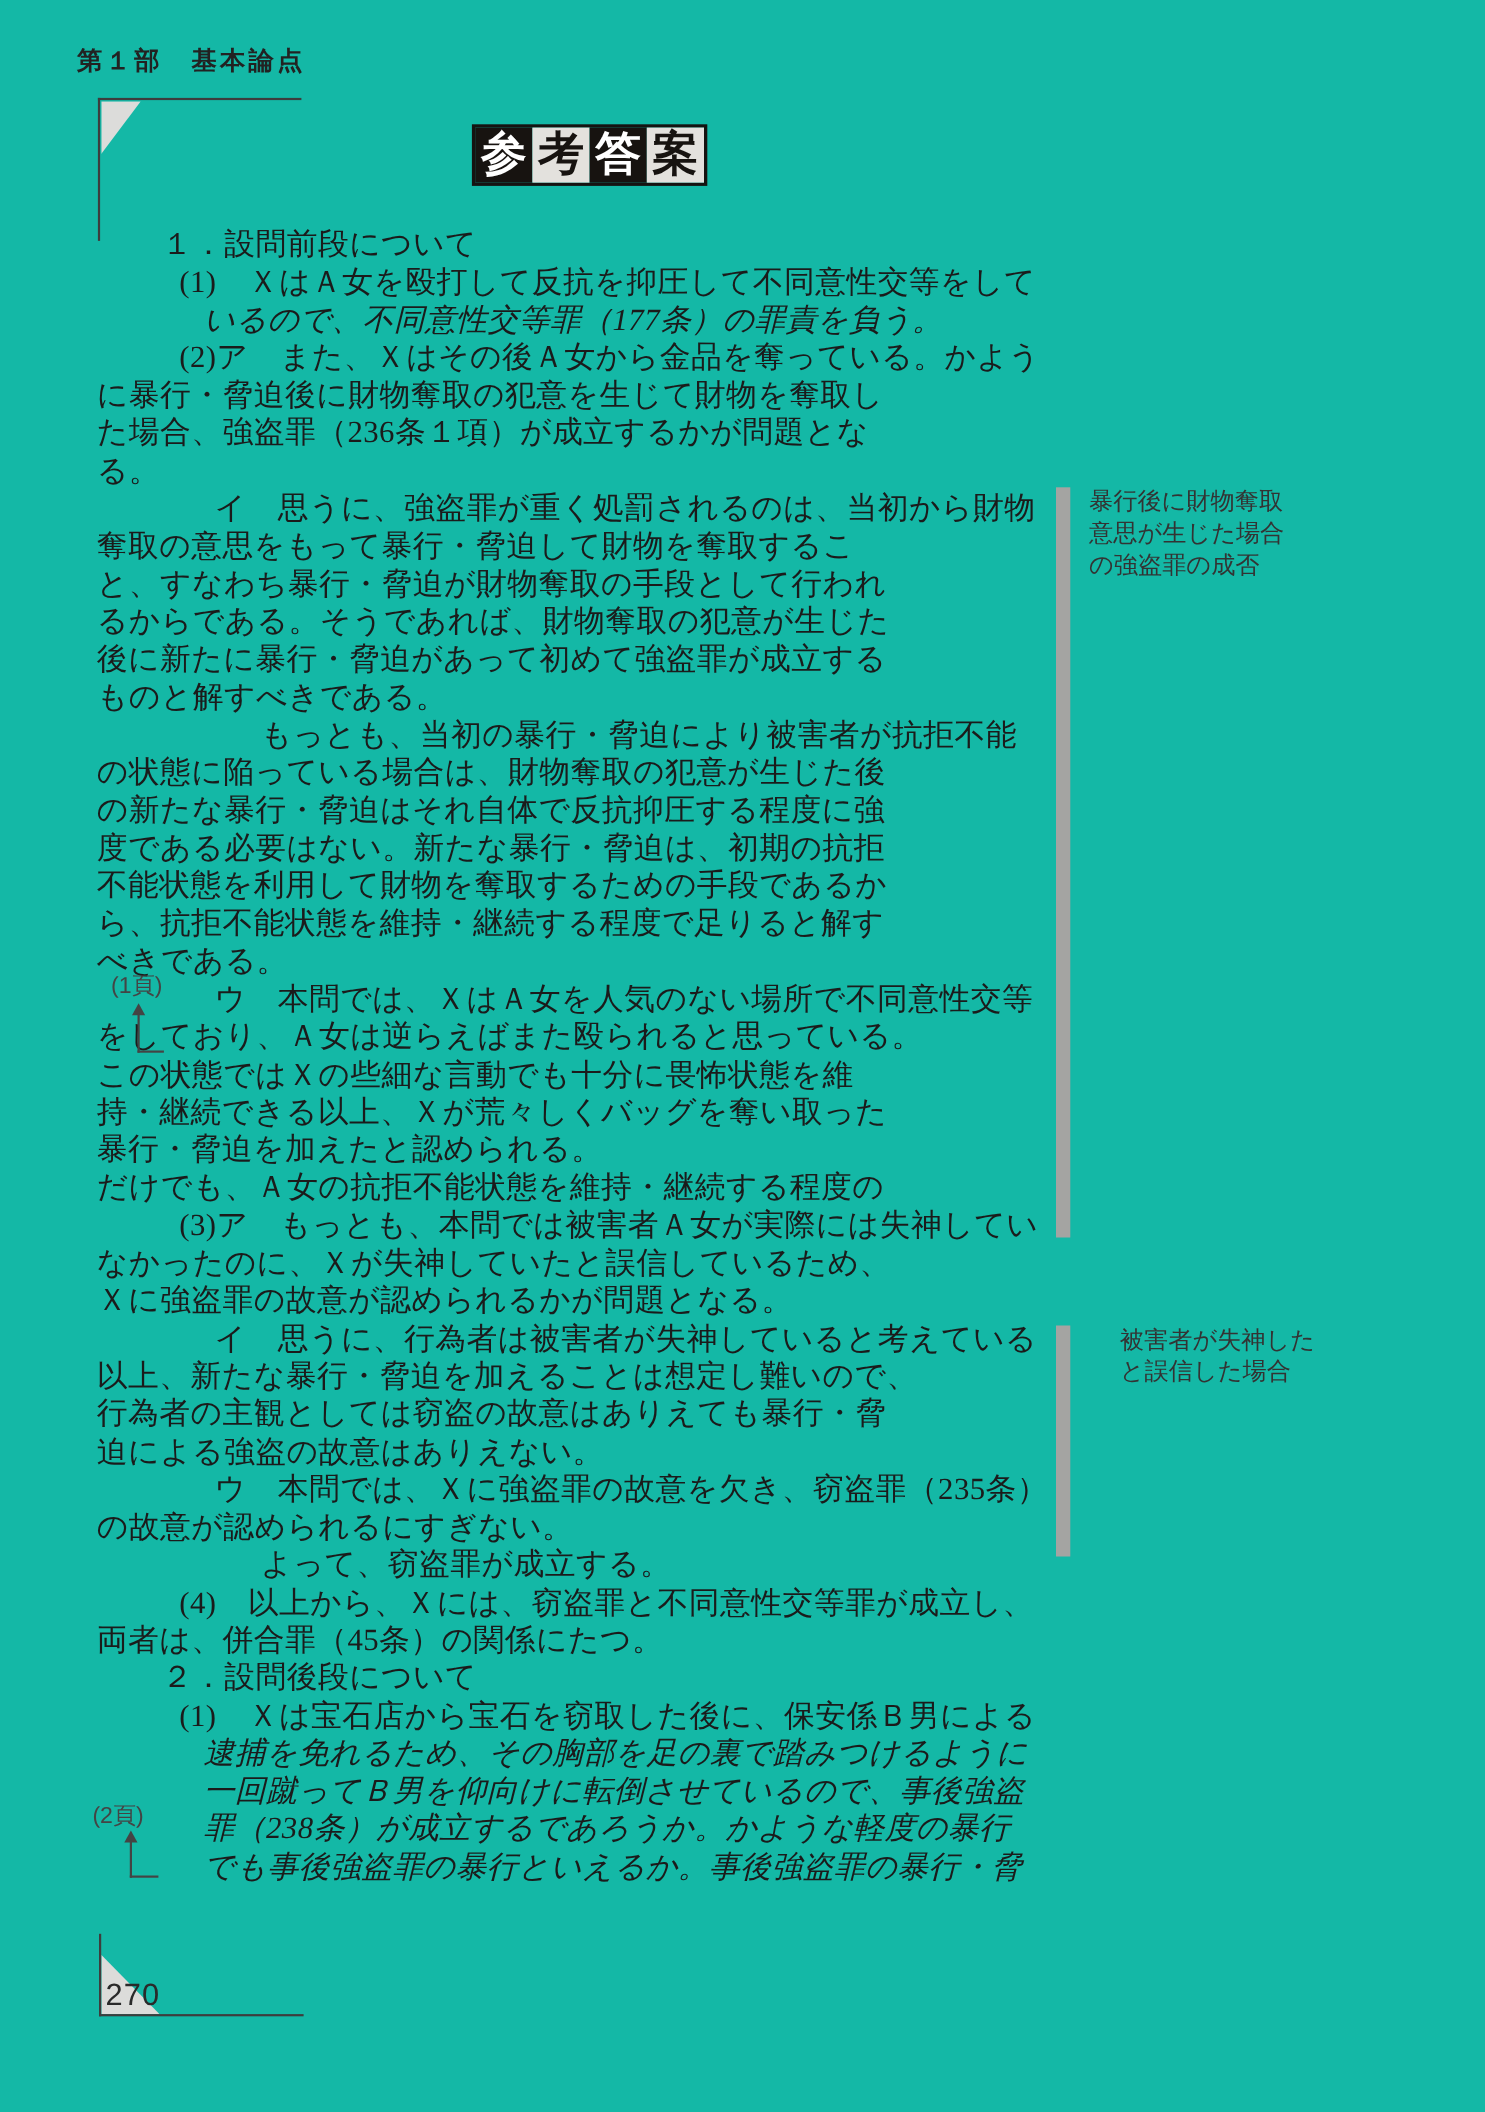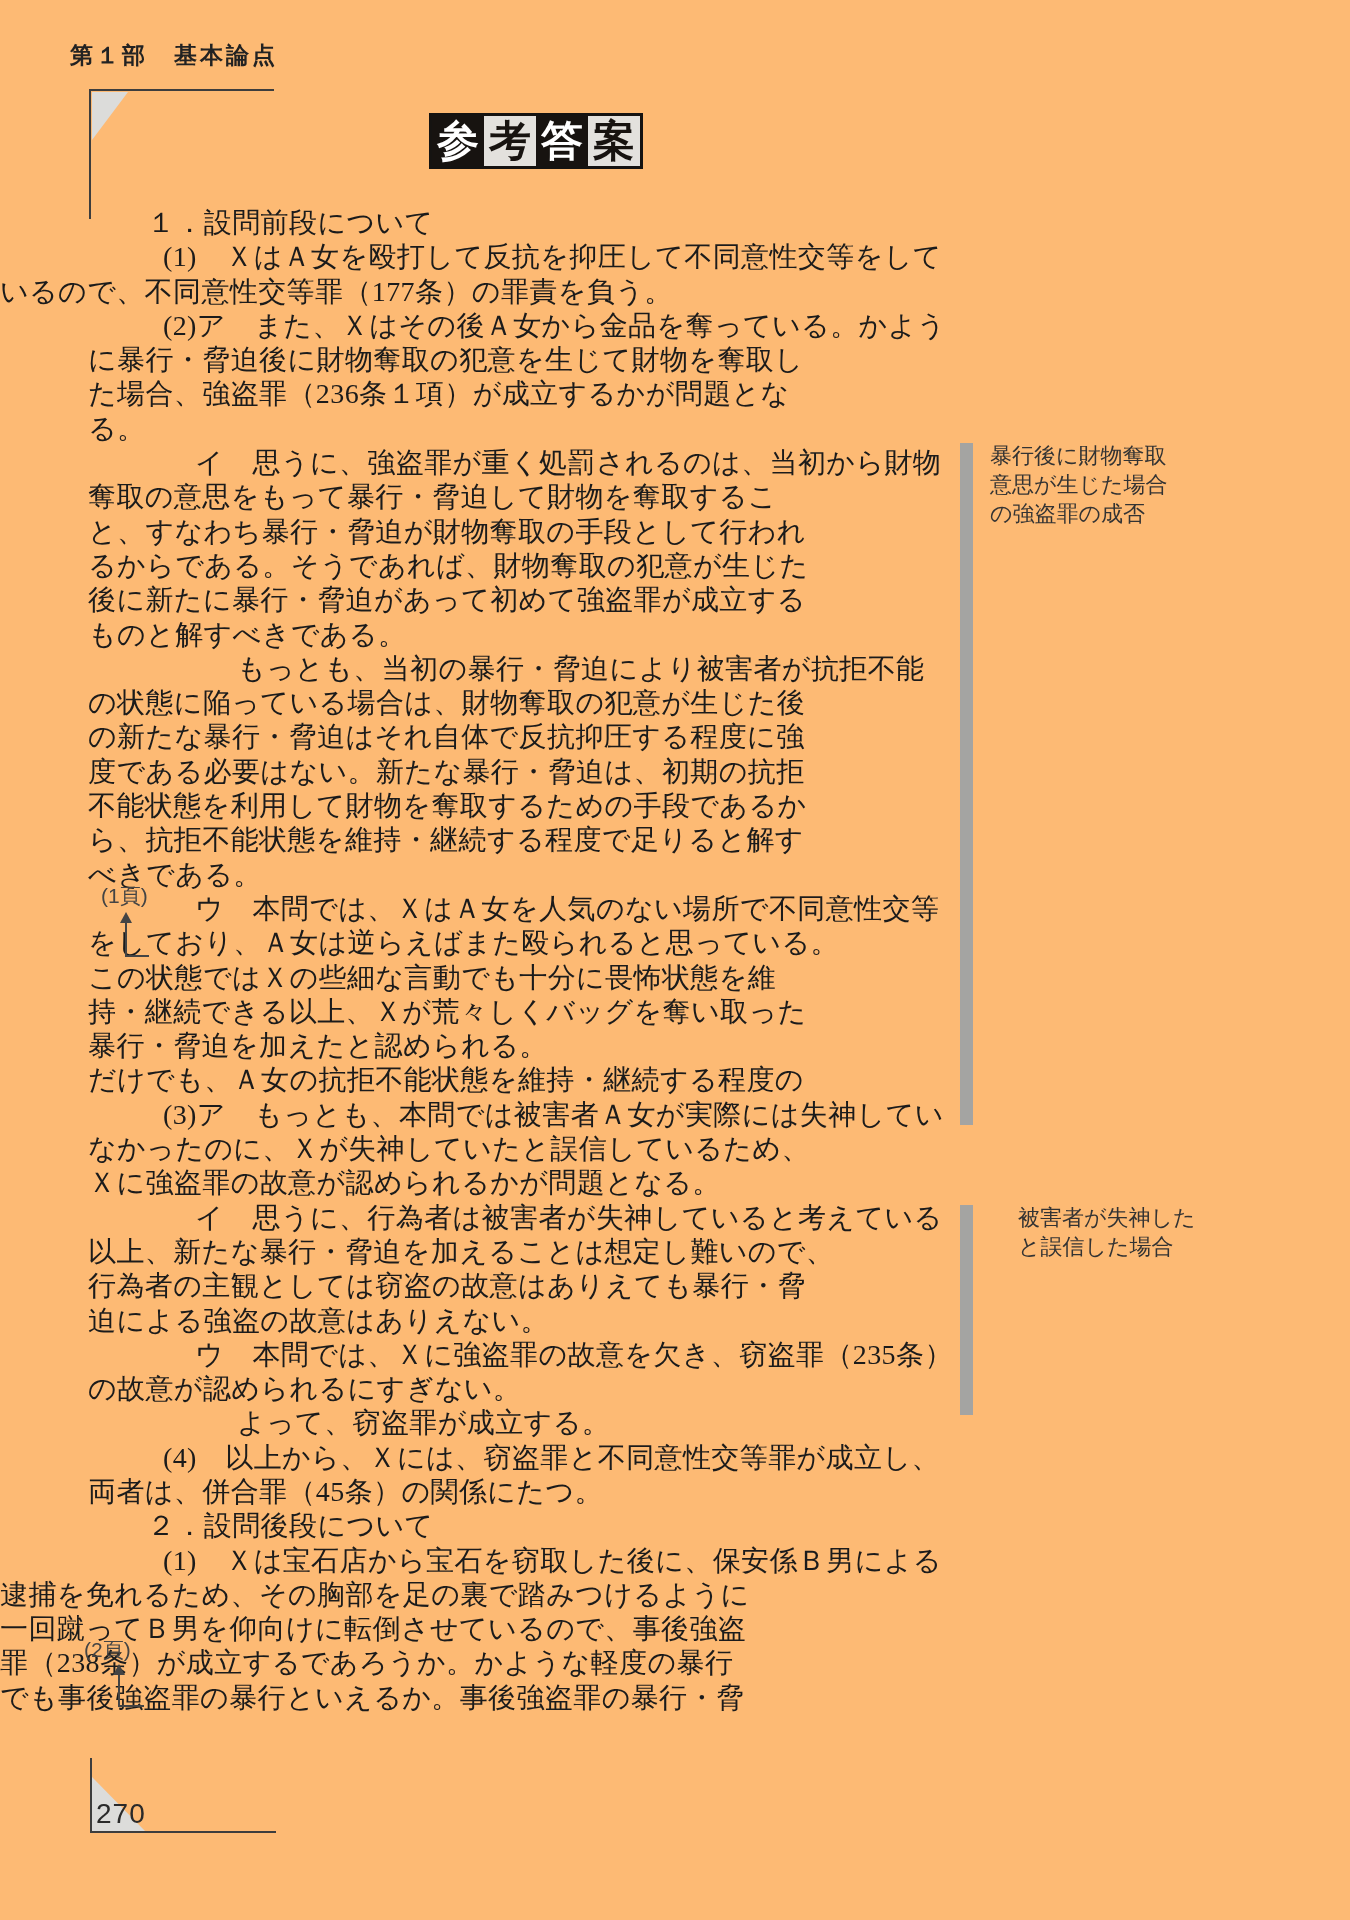--- a/index.html
+++ b/index.html
@@ -1,19 +1,19 @@
 <!DOCTYPE html>
 <html lang="ja"><head>
 <meta charset="utf-8">
 <style>
   html,body{margin:0;padding:0;background:#e8e8e6;}
   .page{
     position:relative;
     width:1350px;height:1920px;
-    background:#fdba74;
+    background:#14b8a6;
     overflow:hidden;
     font-family:"Liberation Serif","DejaVu Serif",serif;
     color:#1b1b1b;
   }
   
   .chapter-header{
     position:absolute;left:70px;top:40px;
     font-family:"Liberation Sans","DejaVu Sans",sans-serif;
     font-size:23px;font-weight:bold;color:#222;letter-spacing:3px;white-space:pre;
   }
@@ -35,21 +35,21 @@
     display:flex;align-items:center;justify-content:center;
     font-size:42px;font-weight:bold;line-height:1;
   }
   .cell.dark{background:#171310;color:#ffffff;}
   .cell.light{background:#e3e1dd;color:#171310;}
   
   .body-text{position:absolute;left:0;top:206px;width:960px;}
   .bl{font-size:28px;line-height:34.3px;white-space:pre;letter-spacing:0.4px;}
   .ind0{margin-left:147px;}
   .ind1{margin-left:163px;}
-  .ind2{}
+  .ind2{margin-left:185px;font-style:italic;}
   .ind3{margin-left:195px;}
   .ind4{margin-left:88px;}
   .ind5{margin-left:237px;}
   
   .note-bar{position:absolute;left:960px;width:13px;background:#a4a4a2;}
   .note-bar-1{top:443px;height:682px;}
   .note-bar-2{top:1205px;height:210px;}
   .margin-note{
     position:absolute;left:990px;width:260px;
     font-family:"Liberation Sans","DejaVu Sans",sans-serif;

